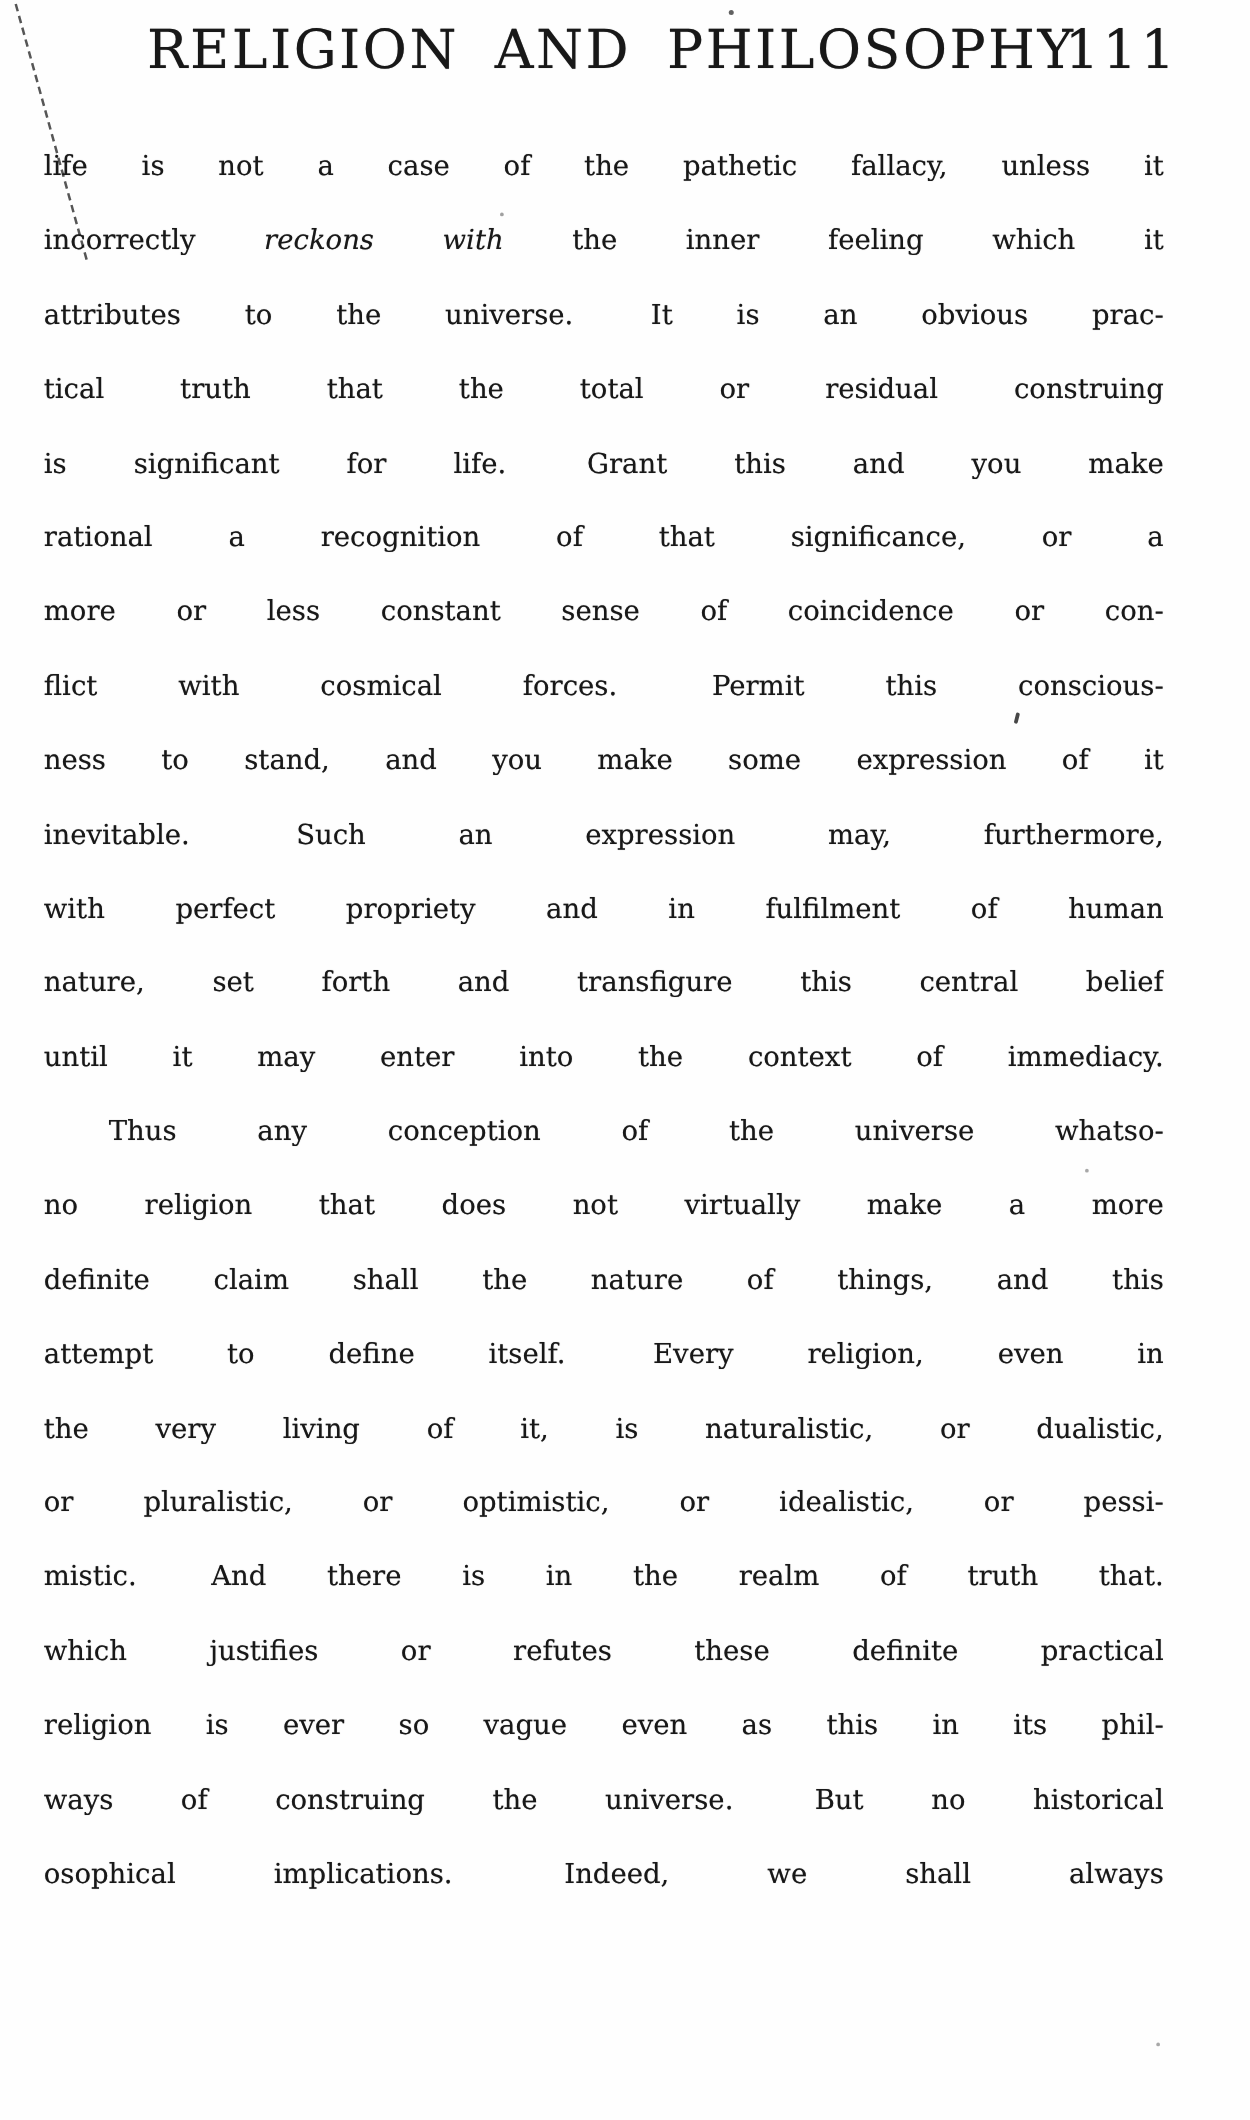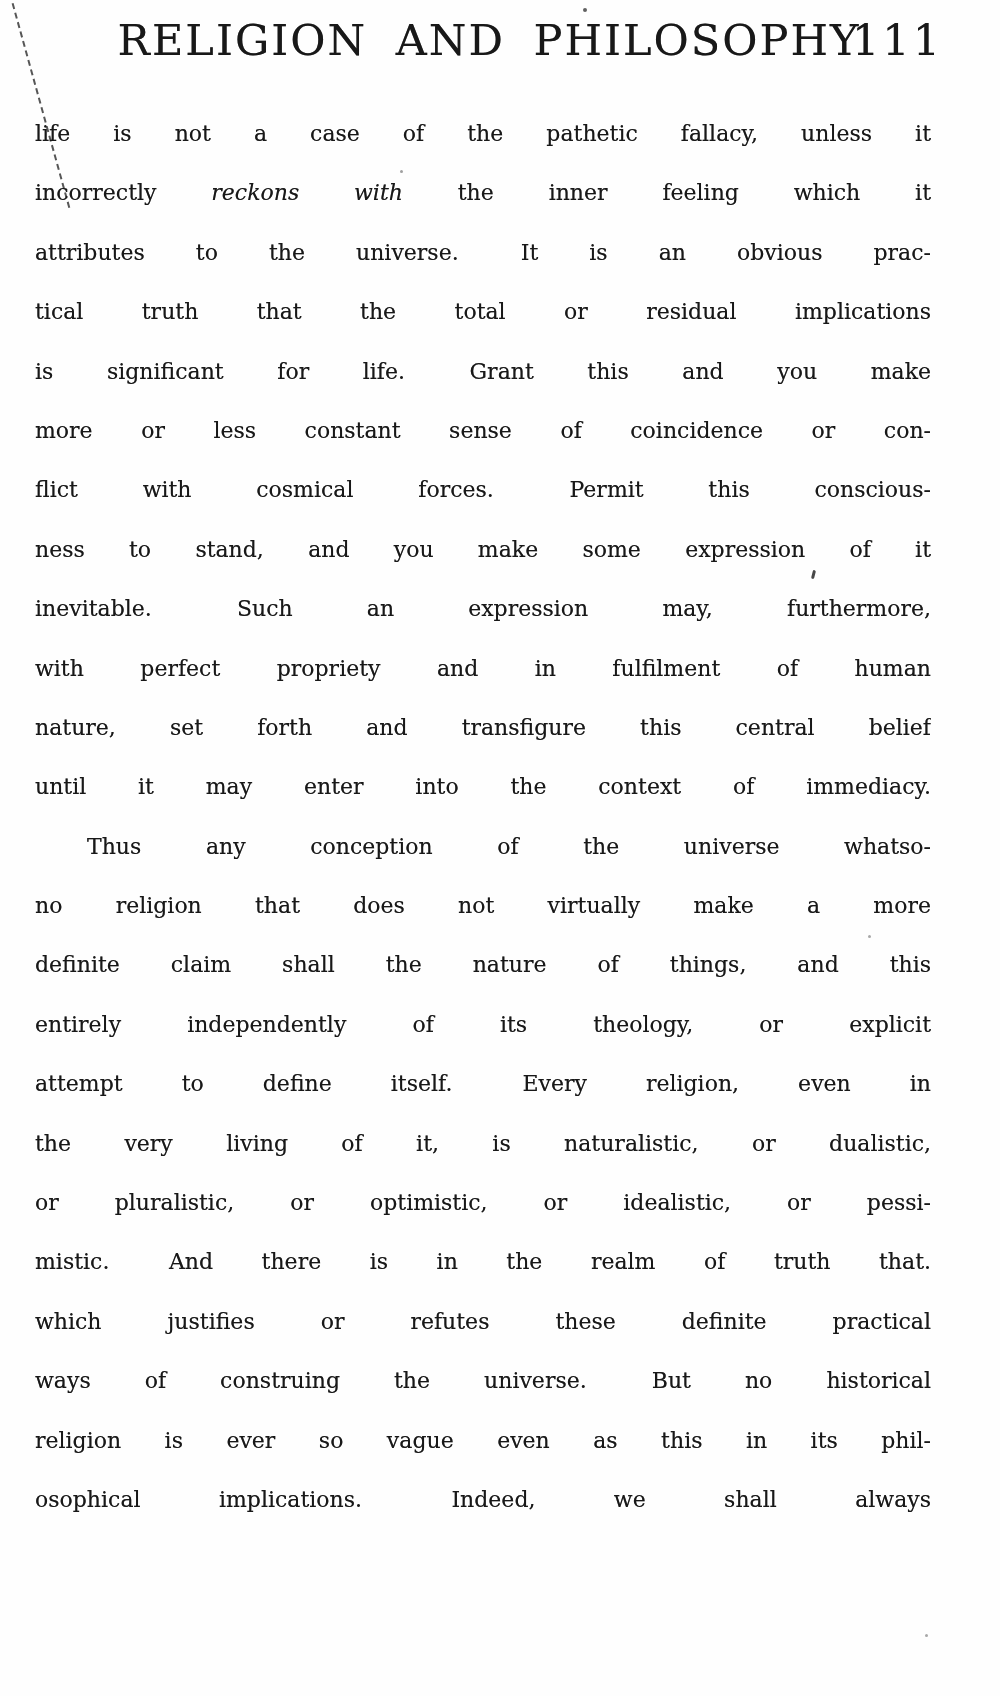--- a/index.html
+++ b/index.html
@@ -111,36 +111,36 @@
 
   <header class="running-head">
     <span class="title">RELIGION AND PHILOSOPHY</span>
     <span class="pagenum">111</span>
   </header>
 
   <main class="text-block">
       <div class="line"><span>life is not a case of the pathetic fallacy, unless it</span></div>
       <div class="line"><span>incorrectly </span><span class="italic">reckons with</span><span> the inner feeling which it</span></div>
       <div class="line"><span>attributes to the universe.  It is an obvious prac-</span></div>
-      <div class="line"><span>tical truth that the total or residual implications</span></div>
+      <div class="line"><span>tical truth that the total or residual construing</span></div>
       <div class="line"><span>is significant for life.  Grant this and you make</span></div>
+      <div class="line"><span>rational a recognition of that significance, or a</span></div>
       <div class="line"><span>more or less constant sense of coincidence or con-</span></div>
       <div class="line"><span>flict with cosmical forces.  Permit this conscious-</span></div>
       <div class="line"><span>ness to stand, and you make some expression of it</span></div>
       <div class="line"><span>inevitable.  Such an expression may, furthermore,</span></div>
       <div class="line"><span>with perfect propriety and in fulfilment of human</span></div>
       <div class="line"><span>nature, set forth and transfigure this central belief</span></div>
       <div class="line"><span>until it may enter into the context of immediacy.</span></div>
       <div class="line indent"><span>Thus any conception of the universe whatso-</span></div>
       <div class="line"><span>no religion that does not virtually make a more</span></div>
       <div class="line"><span>definite claim shall the nature of things, and this</span></div>
-      <div class="line"><span>entirely independently of its theology, or explicit</span></div>
       <div class="line"><span>attempt to define itself.  Every religion, even in</span></div>
       <div class="line"><span>the very living of it, is naturalistic, or dualistic,</span></div>
       <div class="line"><span>or pluralistic, or optimistic, or idealistic, or pessi-</span></div>
       <div class="line"><span>mistic.  And there is in the realm of truth that.</span></div>
       <div class="line"><span>which justifies or refutes these definite practical</span></div>
+      <div class="line"><span>religion is ever so vague even as this in its phil-</span></div>
       <div class="line"><span>ways of construing the universe.  But no historical</span></div>
-      <div class="line"><span>religion is ever so vague even as this in its phil-</span></div>
       <div class="line"><span>osophical implications.  Indeed, we shall always</span></div>
     </main>
 
 </div>
 
 </body></html>

